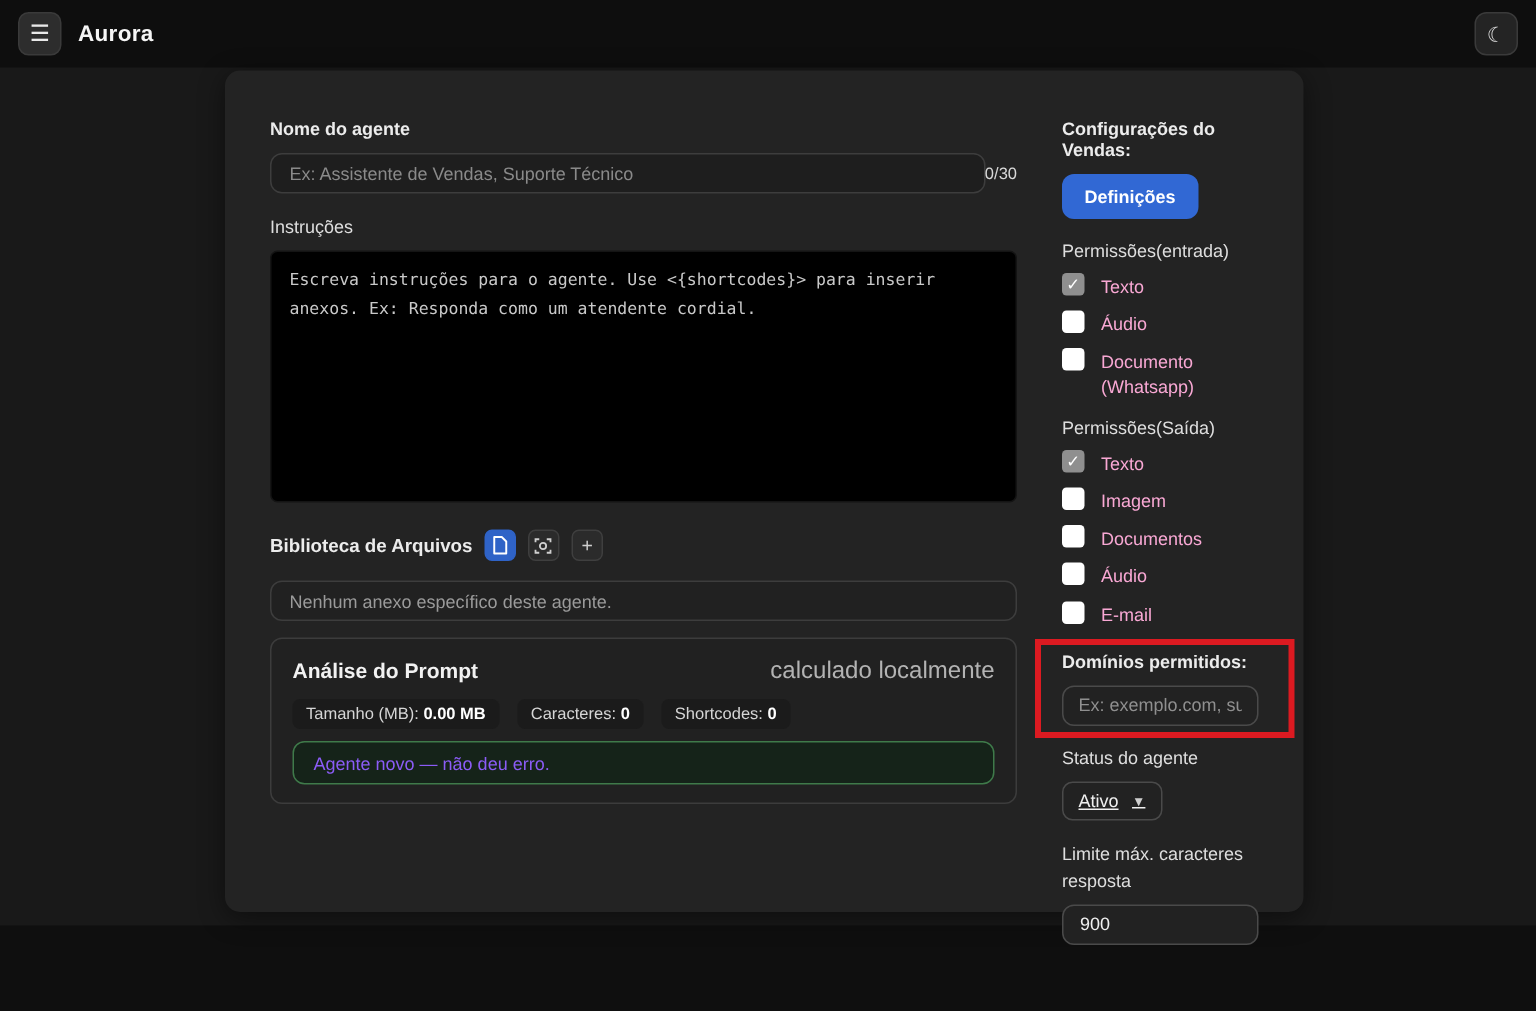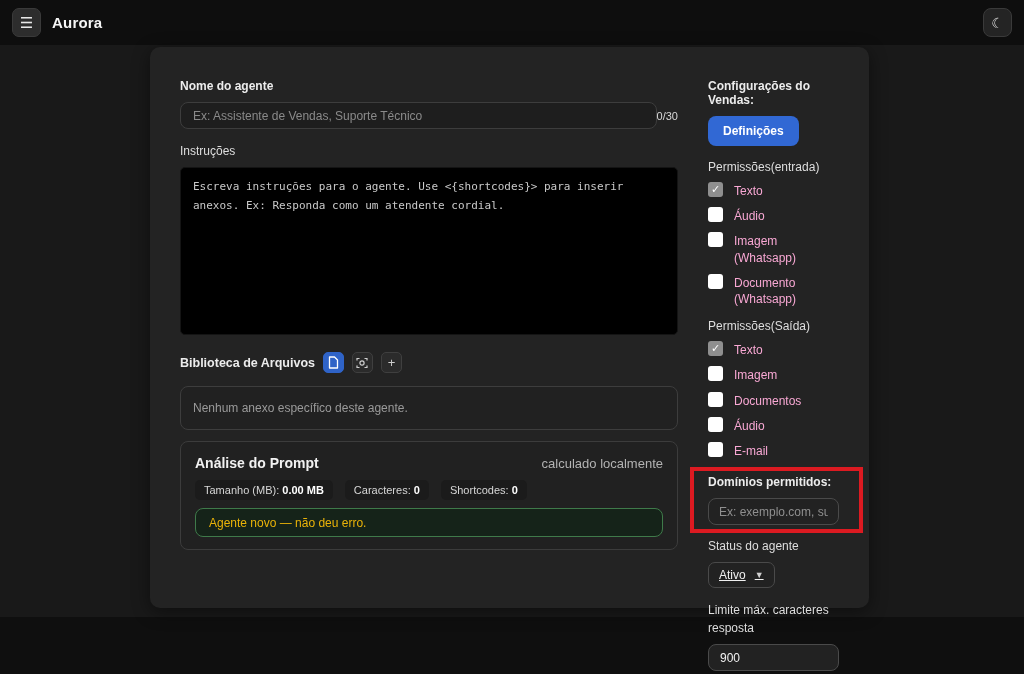--- a/index.html
+++ b/index.html
@@ -27,31 +27,31 @@
   .counter { font-size:11px; color:#d8d8d8; white-space:nowrap; }
 
   .instructions { width:100%; height:168px; background:#000; border:1px solid #141414; border-radius:5px; resize:none; color:#c9c9c9; font-family:"DejaVu Sans Mono", monospace; font-size:11px; line-height:1.7; padding:10px 12px; margin-bottom:13px; }
   .instructions::placeholder { color:#c9c9c9; }
 
   .library-row { display:flex; align-items:center; gap:8px; margin-bottom:13px; }
   .library-row .field-label { margin:0; font-size:12.5px; }
   .icon-btn { width:21px; height:21px; border-radius:5px; display:flex; align-items:center; justify-content:center; cursor:pointer; border:1px solid #3f3f3f; background:#2b2b2b; color:#cfcfcf; font-size:13px; line-height:1; }
   .icon-btn.primary { background:#2f63c7; border-color:#2f63c7; color:#fff; }
 
-  .attachment-box { height:44px; border:1px solid #3d3d3d; border-radius:8px; background:#212121; color:#9a9a9a; font-size:12px; display:flex; align-items:center; padding:0 12px; margin-bottom:11px; }
+  .attachment-box { height:27px; border:1px solid #3d3d3d; border-radius:8px; background:#212121; color:#9a9a9a; font-size:12px; display:flex; align-items:center; padding:0 12px; margin-bottom:11px; }
 
   .analysis-panel { border:1px solid #3c3c3c; border-radius:8px; background:#212121; padding:13px 14px 12px 14px; }
   .analysis-head { display:flex; align-items:baseline; justify-content:space-between; }
   .analysis-title { font-size:14px; font-weight:bold; color:#f2f2f2; }
-  .analysis-note { font-size:13px; color:#b3b3b3;text-align:center; }
+  .analysis-note { font-size:16px; color:#b3b3b3;text-align:center; }
   .stats-row { display:flex; gap:12px; margin-top:9px; }
   .stat-chip { background:#1b1b1b; border-radius:5px; padding:4px 9px; font-size:11px; color:#d6d6d6; white-space:nowrap; }
   .stat-chip b { color:#fff; }
   .errors-title { font-size:13px; font-weight:bold; color:#f2f2f2; margin-top:12px; }
-  .error-alert { margin-top:8px; border:1px solid #3f7a4a; background:#152319; color:#eab308; font-size:12px; border-radius:8px; height:29px; display:flex; align-items:center; padding:0 13px; }
+  .error-alert { margin-top:8px; border:1px solid #3f7a4a; background:#152319; color:#8b5cf6; font-size:12px; border-radius:8px; height:29px; display:flex; align-items:center; padding:0 13px; }
 
   
   .side-label { font-size:12px; font-weight:bold; color:#ececec; margin-bottom:9px; }
   .btn-primary { background:#3168d4; color:#fff; border:none; border-radius:8px; font-weight:bold; font-size:12px; padding:8px 15px; cursor:pointer; margin-bottom:14px; }
   .perm-title { font-size:12px; color:#dedede; margin-bottom:8px; }
   .perm-list { margin-bottom:12px; }
   .perm-row { display:flex; align-items:flex-start; gap:11px; margin-bottom:8px; cursor:pointer; }
   .checkbox { flex:0 0 15px; width:15px; height:15px; border-radius:3px; background:#fff; margin-top:0px; display:flex; align-items:center; justify-content:center; font-size:11px; color:#fff; }
   .checkbox.checked { background:#8f8f8f; }
   .perm-label { font-size:12px; color:#f9a8d4; line-height:1.35; padding-top:1px; }
@@ -159,24 +159,20 @@
         <div class="perm-row">
           <span class="checkbox checked">✓</span>
           <span class="perm-label">Texto</span>
         </div>
         <div class="perm-row">
           <span class="checkbox"></span>
           <span class="perm-label">Áudio</span>
         </div>
         <div class="perm-row">
           <span class="checkbox"></span>
-          <span class="perm-label">Imagem (Whatsapp)</span>
-        </div>
-        <div class="perm-row">
-          <span class="checkbox"></span>
           <span class="perm-label">Documento (Whatsapp)</span>
         </div>
       </div>
 
       <div class="perm-title">Permissões(Saída)</div>
       <div class="perm-list">
         <div class="perm-row">
           <span class="checkbox checked">✓</span>
           <span class="perm-label">Texto</span>
         </div>

